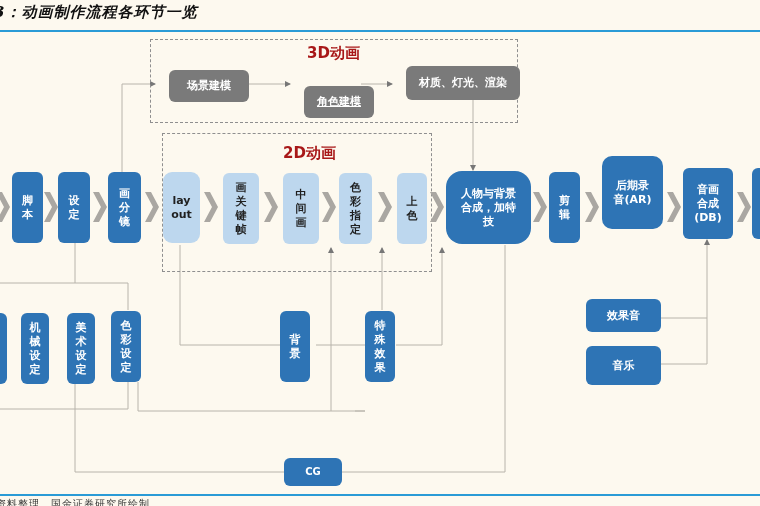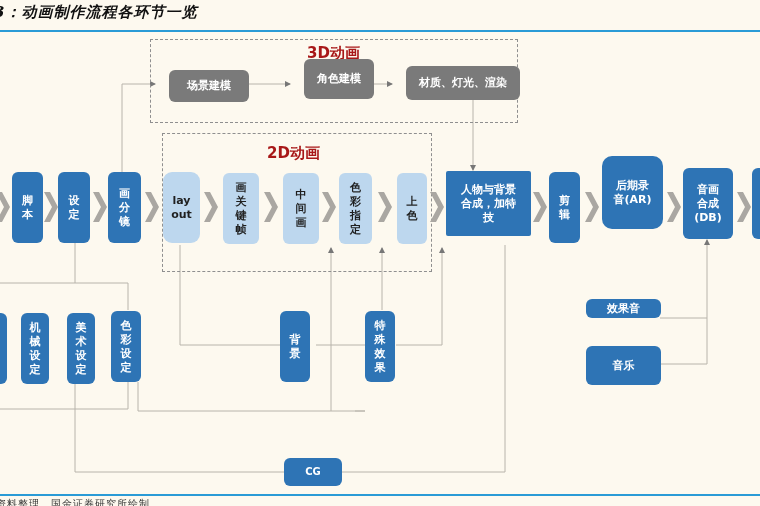--- a/index.html
+++ b/index.html
@@ -50,25 +50,25 @@
 
     <path d="M660,318 L707,318"></path>
     <path d="M660,364 L707,364 L707,240" marker-end="url(#arr)"></path>
   </g>
 </svg>
 
 <div class="group" style="left:150px; top:39px; width:366px; height:82px;">
   <div class="group-label" style="left:156px; top:4px;">3D动画</div>
 </div>
 <div class="group" style="left:162px; top:133px; width:268px; height:137px;">
-  <div class="group-label" style="left:104px; top:10px;">2D动画</div>
+  <div class="group-label" style="left:120px; top:10px;">2D动画</div>
 </div>
 
 <div class="node gray" style="left:156px; top:70px; width:80px; height:32px;">场景建模</div>
-<div class="node gray" style="left:291px; top:59px; width:70px; height:40px;">角色建模</div>
+<div class="node gray" style="left:291px; top:86px; width:70px; height:32px;text-decoration:underline;">角色建模</div>
 <div class="node gray" style="left:393px; top:66px; width:114px; height:34px;">材质、灯光、渲染</div>
 
 <div class="node blue" style="left:12px; top:172px; width:31px; height:71px; white-space:pre;">脚
 本</div>
 <div class="node blue" style="left:58px; top:172px; width:32px; height:71px; white-space:pre;">设
 定</div>
 <div class="node blue" style="left:108px; top:172px; width:33px; height:71px; white-space:pre;">画
 分
 镜</div>
 <div class="node light" style="left:163px; top:172px; width:37px; height:71px; white-space:pre;border-radius:9px;">lay
@@ -79,21 +79,21 @@
 帧</div>
 <div class="node light" style="left:283px; top:173px; width:36px; height:71px; white-space:pre;">中
 间
 画</div>
 <div class="node light" style="left:339px; top:173px; width:33px; height:71px; white-space:pre;">色
 彩
 指
 定</div>
 <div class="node light" style="left:397px; top:173px; width:30px; height:71px; white-space:pre;">上
 色</div>
-<div class="node blue" style="left:446px; top:171px; width:85px; height:65px; white-space:pre; border-radius:2px;">人物与背景
+<div class="node blue" style="left:446px; top:171px; width:85px; height:73px; white-space:pre; border-radius:16px;">人物与背景
 合成，加特
 技</div>
 <div class="node blue" style="left:549px; top:172px; width:31px; height:71px; white-space:pre;">剪
 辑</div>
 <div class="node blue" style="left:602px; top:156px; width:61px; height:73px; white-space:pre; border-radius:10px;">后期录
 音(AR)</div>
 <div class="node blue" style="left:683px; top:168px; width:50px; height:71px; white-space:pre;">音画
 合成
 (DB)</div>
 <div class="node blue" style="left:752px; top:168px; width:20px; height:71px;"></div>
@@ -150,18 +150,18 @@
 <div class="node blue" style="left:111px; top:311px; width:30px; height:71px; white-space:pre;">色
 彩
 设
 定</div>
 <div class="node blue" style="left:280px; top:311px; width:30px; height:71px; white-space:pre;">背
 景</div>
 <div class="node blue" style="left:365px; top:311px; width:30px; height:71px; white-space:pre;">特
 殊
 效
 果</div>
-<div class="node blue" style="left:586px; top:299px; width:75px; height:19px;">效果音</div>
+<div class="node blue" style="left:586px; top:299px; width:75px; height:33px;">效果音</div>
 <div class="node blue" style="left:586px; top:346px; width:75px; height:39px;">音乐</div>
 <div class="node blue" style="left:284px; top:458px; width:58px; height:28px; font-size:10px;">CG</div>
 
 <div class="footer-line"></div>
 <div class="footer-text">资料整理、国金证券研究所绘制</div>
 
 </body></html>

